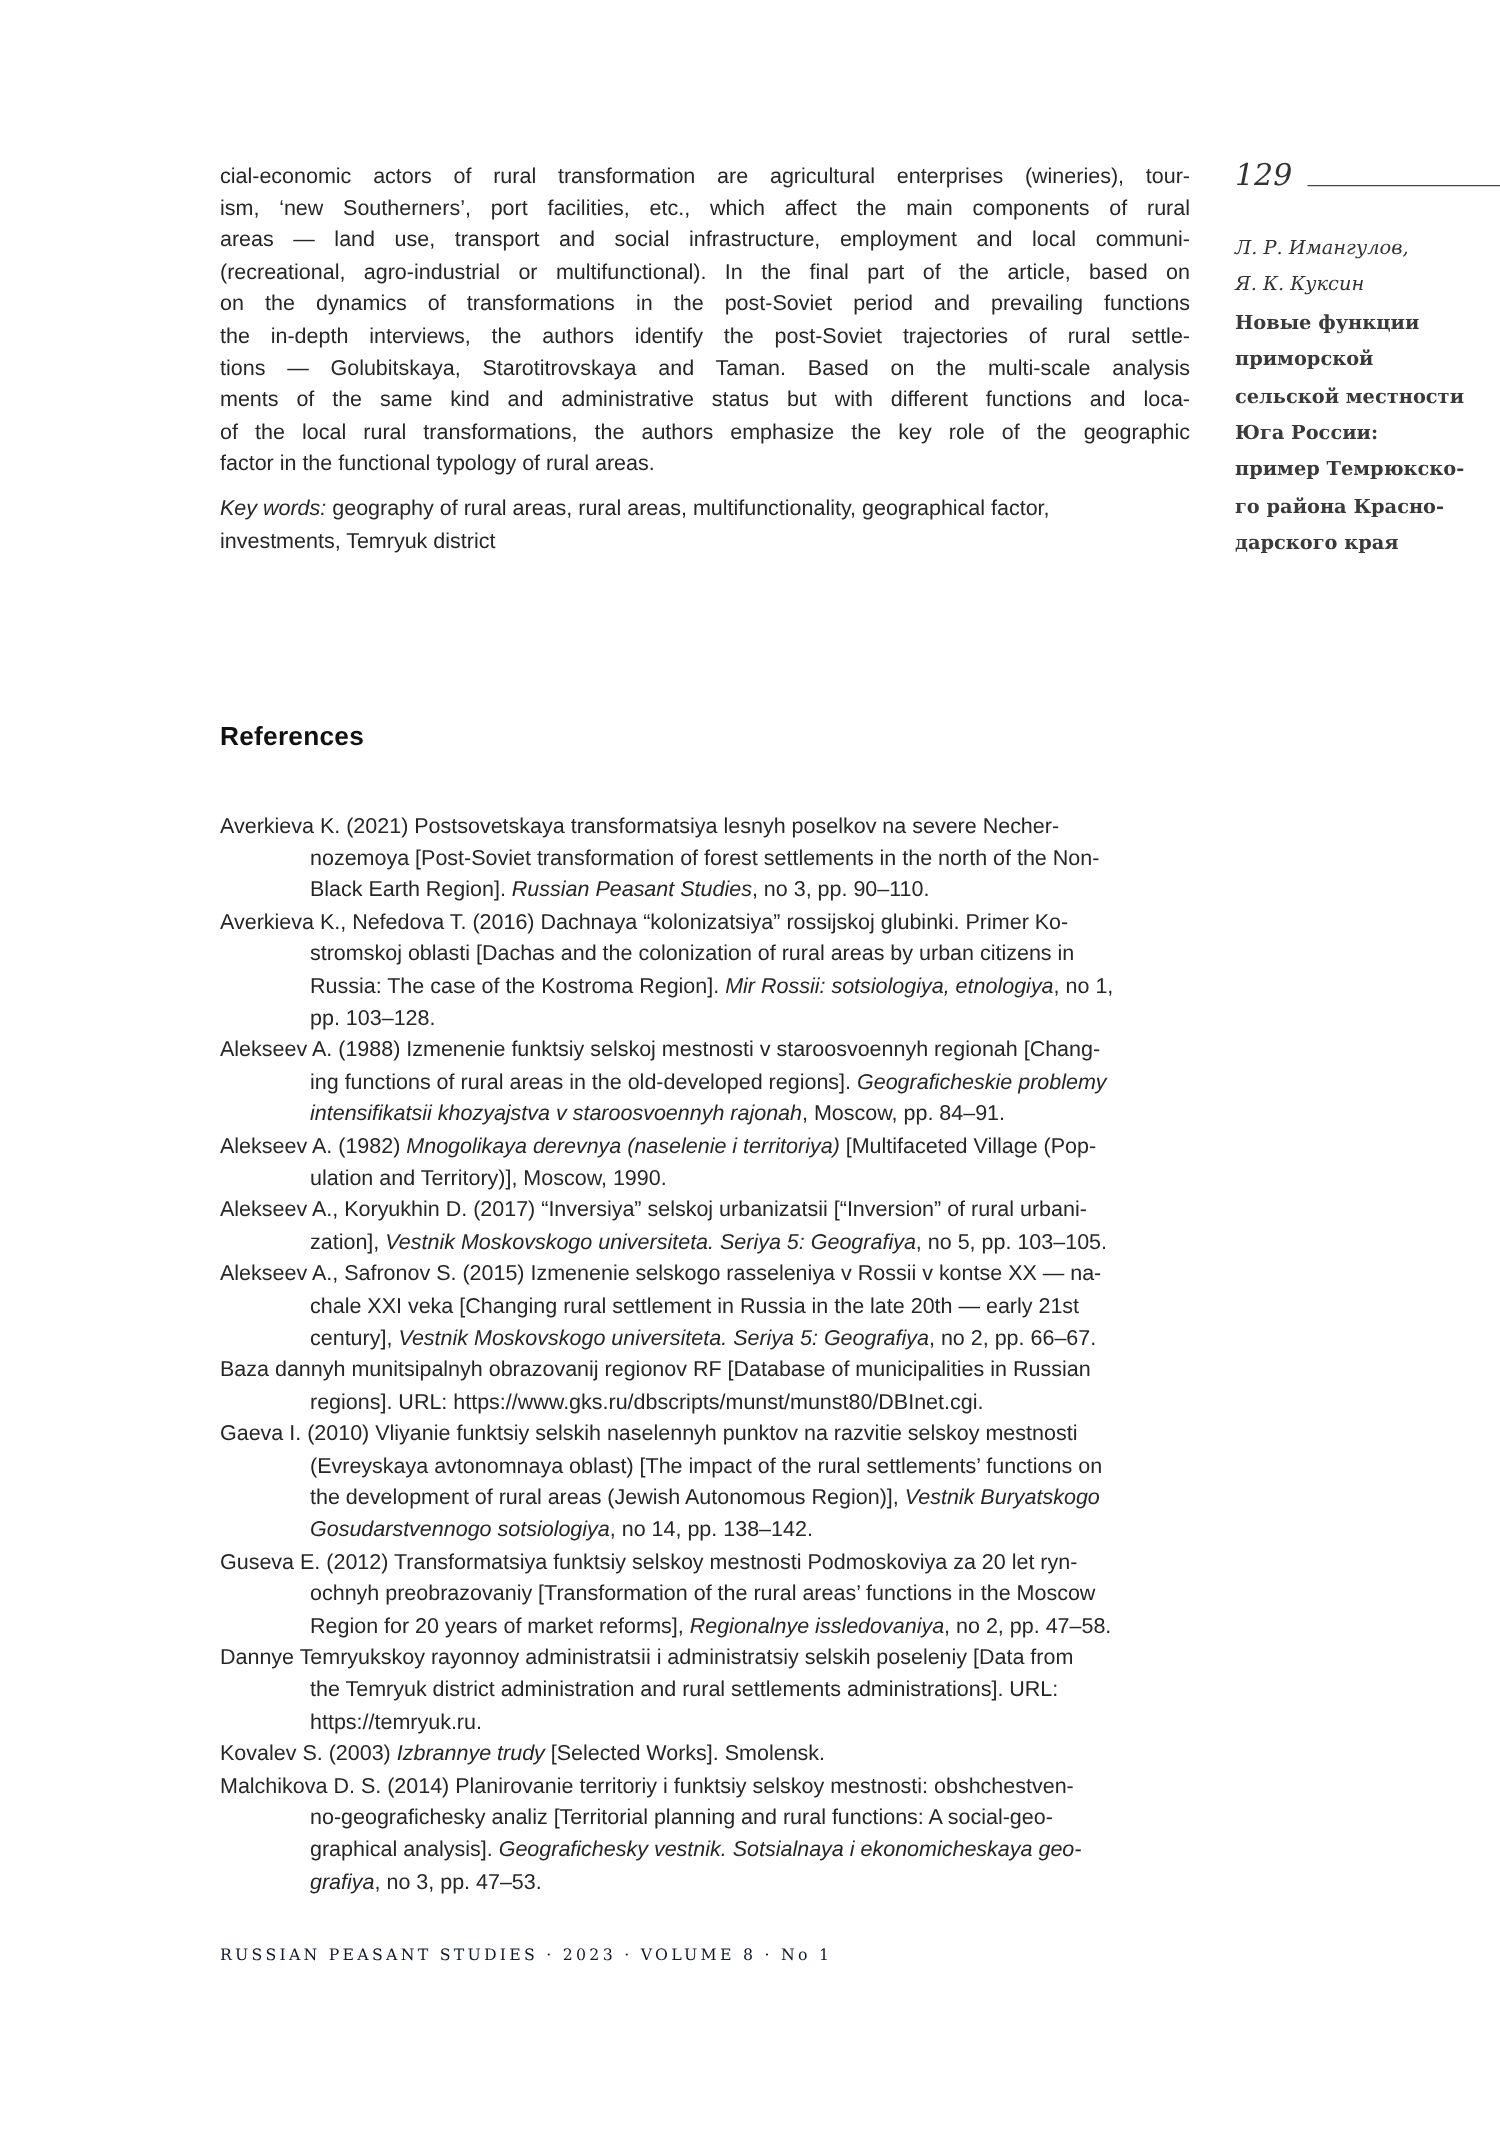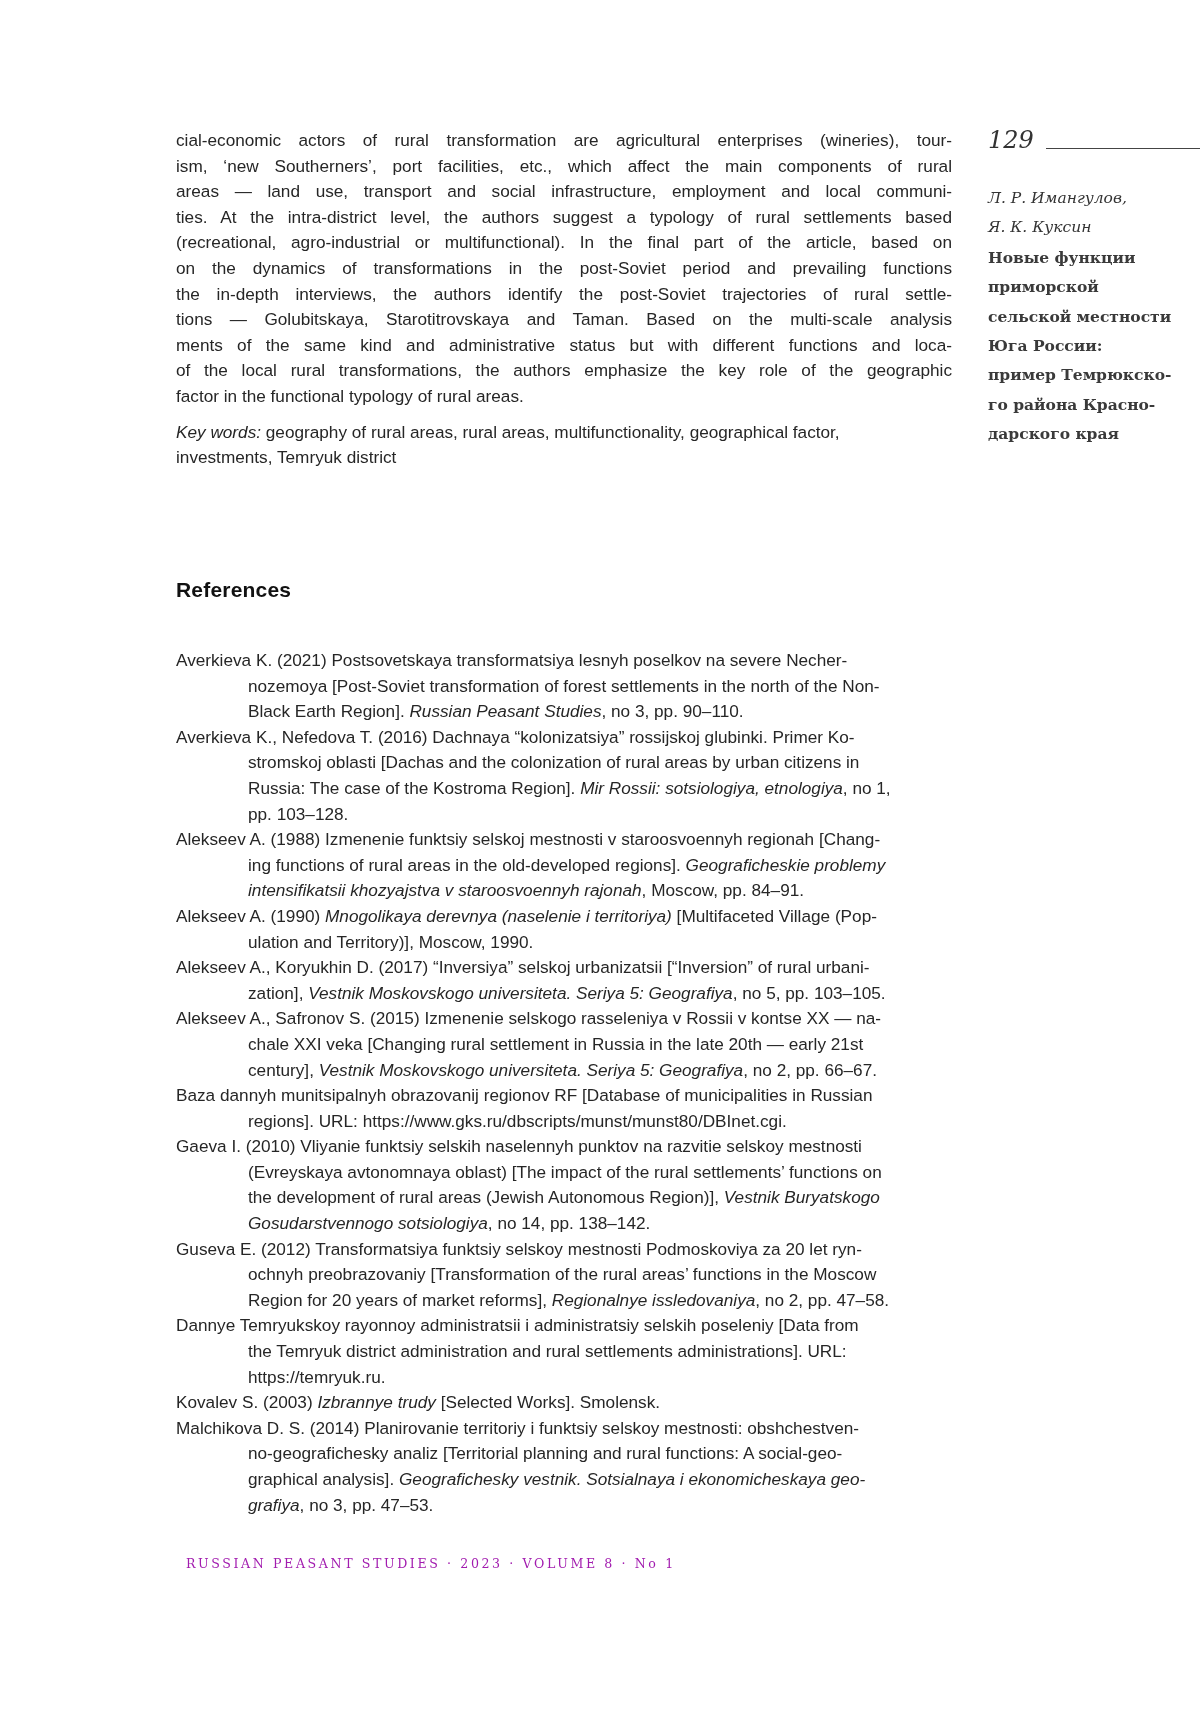--- a/index.html
+++ b/index.html
@@ -32,21 +32,21 @@
       font-family: "DejaVu Serif", serif; color: #333;
     }
     .page-number-row { display: flex; align-items: flex-end; }
     .page-number { font-family: "DejaVu Serif", serif; font-style: italic; font-size: 24px; color: #333; line-height: 28px; }
     .page-rule { flex: 1; height: 0; border-bottom: 1.3px solid #444; margin-left: 12px; margin-bottom: 5px; }
     .side-authors { margin-top: 30px; font-style: italic; font-size: 15.5px; line-height: 29.4px; }
     .side-title { font-size: 15.5px; line-height: 29.4px; font-weight: bold; color: #3a3a3a; }
     .side-authors .line, .side-title .line { display: block; white-space: nowrap; }
     .footer {
       position: absolute; left: 176px; top: 1556px;
-      font-family: "DejaVu Serif", serif; font-size: 12.6px; letter-spacing: 2.6px; color: #a21caf; margin-left: 10px;
+      font-family: "DejaVu Serif", serif; font-size: 12.6px; letter-spacing: 2.6px; color: #0f172a;
     }
   </style>
 </head>
 <body>
 
 <div class="sidebar">
   <div class="page-number-row">
     <span class="page-number">129</span>
     <span class="page-rule"></span>
   </div>
@@ -63,21 +63,20 @@
     <span class="line">го района Красно-</span>
     <span class="line">дарского края</span>
   </div>
 </div>
 
 <div class="main">
   <div class="abstract">
     <span class="line">cial-economic actors of rural transformation are agricultural enterprises (wineries), tour-</span>
     <span class="line">ism, ‘new Southerners’, port facilities, etc., which affect the main components of rural</span>
     <span class="line">areas — land use, transport and social infrastructure, employment and local communi-</span>
-    <span class="line">ties. At the intra-district level, the authors suggest a typology of rural settlements based</span>
     <span class="line">(recreational, agro-industrial or multifunctional). In the final part of the article, based on</span>
     <span class="line">on the dynamics of transformations in the post-Soviet period and prevailing functions</span>
     <span class="line">the in-depth interviews, the authors identify the post-Soviet trajectories of rural settle-</span>
     <span class="line">tions — Golubitskaya, Starotitrovskaya and Taman. Based on the multi-scale analysis</span>
     <span class="line">ments of the same kind and administrative status but with different functions and loca-</span>
     <span class="line">of the local rural transformations, the authors emphasize the key role of the geographic</span>
     <span class="line last">factor in the functional typology of rural areas.</span>
   </div>
   <div class="keywords">
     <span class="line"><span class="kw-label">Key words:</span><span> geography of rural areas, rural areas, multifunctionality, geographical factor,</span></span>
@@ -98,21 +97,21 @@
       <span class="line indent"><span>stromskoj oblasti [Dachas and the colonization of rural areas by urban citizens in</span></span>
       <span class="line indent"><span>Russia: The case of the Kostroma Region]. </span><i>Mir Rossii: sotsiologiya, etnologiya</i><span>, no 1,</span></span>
       <span class="line indent"><span>pp. 103–128.</span></span>
     </p>
     <p class="ref">
       <span class="line"><span>Alekseev A. (1988) Izmenenie funktsiy selskoj mestnosti v staroosvoennyh regionah [Chang-</span></span>
       <span class="line indent"><span>ing functions of rural areas in the old-developed regions]. </span><i>Geograficheskie problemy</i></span>
       <span class="line indent"><i>intensifikatsii khozyajstva v staroosvoennyh rajonah</i><span>, Moscow, pp. 84–91.</span></span>
     </p>
     <p class="ref">
-      <span class="line"><span>Alekseev A. (1990) </span><i>Mnogolikaya derevnya (naselenie i territoriya)</i><span> [Multifaceted Village (Pop-</span></span>
+      <span class="line"><span>Alekseev A. (1982) </span><i>Mnogolikaya derevnya (naselenie i territoriya)</i><span> [Multifaceted Village (Pop-</span></span>
       <span class="line indent"><span>ulation and Territory)], Moscow, 1990.</span></span>
     </p>
     <p class="ref">
       <span class="line"><span>Alekseev A., Koryukhin D. (2017) “Inversiya” selskoj urbanizatsii [“Inversion” of rural urbani-</span></span>
       <span class="line indent"><span>zation], </span><i>Vestnik Moskovskogo universiteta. Seriya 5: Geografiya</i><span>, no 5, pp. 103–105.</span></span>
     </p>
     <p class="ref">
       <span class="line"><span>Alekseev A., Safronov S. (2015) Izmenenie selskogo rasseleniya v Rossii v kontse XX — na-</span></span>
       <span class="line indent"><span>chale XXI veka [Changing rural settlement in Russia in the late 20th — early 21st</span></span>
       <span class="line indent"><span>century], </span><i>Vestnik Moskovskogo universiteta. Seriya 5: Geografiya</i><span>, no 2, pp. 66–67.</span></span>

